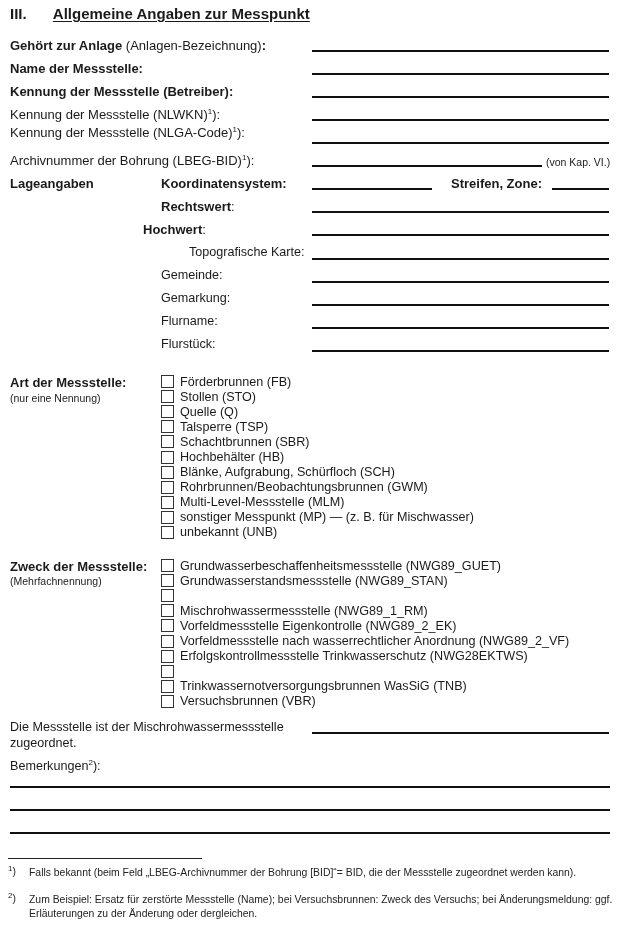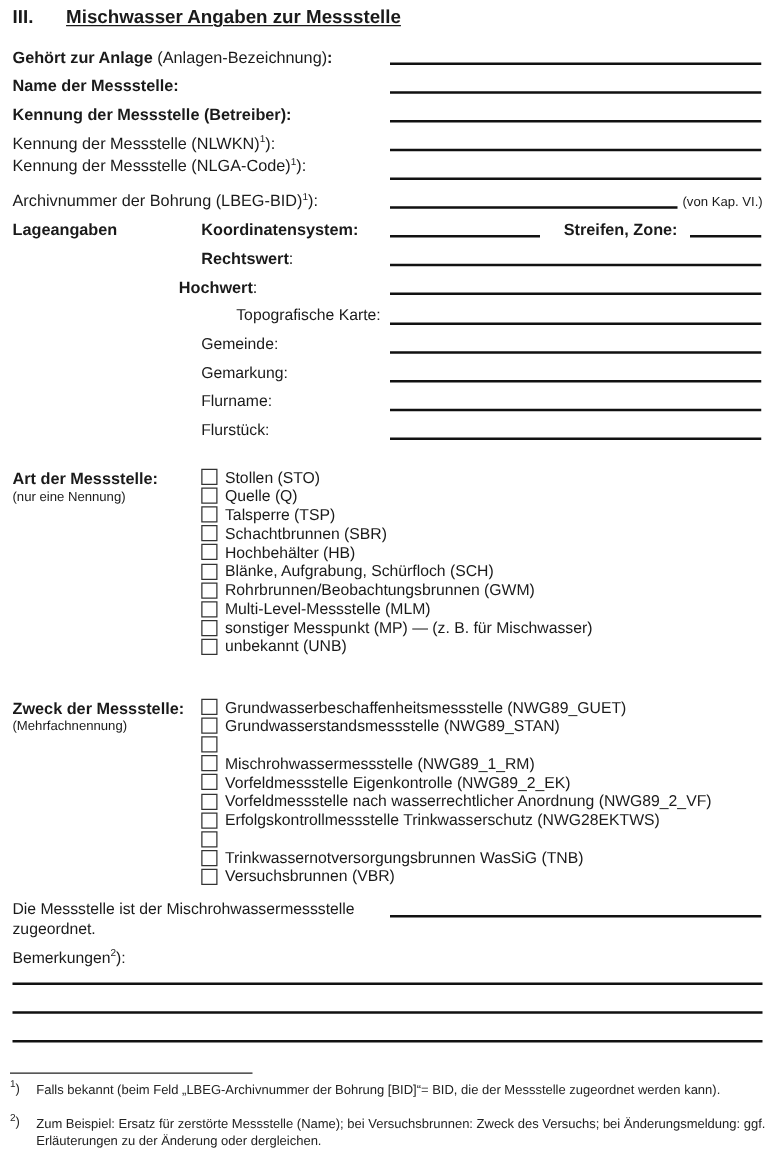--- a/index.html
+++ b/index.html
@@ -17,21 +17,21 @@
   .cb { width: 13px; height: 13px; border: 1px solid #333; background: #fff; margin-right: 6px; flex: 0 0 13px; }
   .foot { font-size: 10.4px; color: #222; }
   .foot-num { position: absolute; left: 8px; }
   .foot-text { position: absolute; left: 29px; white-space: normal; width: 585px; line-height: 13.5px; }
 </style>
 </head>
 <body>
 
 <div class="abs heading" style="left:10px; top:5px;">
   <span>III.</span>
-  <span class="title" style="margin-left:22px;">Mischwasser Angaben zur Messstelle</span>
+  <span class="title" style="margin-left:22px;">Allgemeine Angaben zur Messpunkt</span>
 </div>
 
 <div class="abs" style="left:10px; top:38px;">
   <span class="b">Gehört zur Anlage</span><span> (Anlagen-Bezeichnung)</span><span class="b">:</span>
 </div>
 <div class="line" style="left:312px; width:297px; top:50px;"></div>
 
 <div class="abs b" style="left:10px; top:61px;">Name der Messstelle:</div>
 <div class="line" style="left:312px; width:297px; top:73px;"></div>
 
@@ -77,20 +77,24 @@
 
 <div class="abs" style="left:161px; top:314px; font-size:12.6px;">Flurname:</div>
 <div class="line" style="left:312px; width:297px; top:327px;"></div>
 
 <div class="abs" style="left:161px; top:337px; font-size:12.6px;">Flurstück:</div>
 <div class="line" style="left:312px; width:297px; top:350px;"></div>
 
 <div class="abs b" style="left:10px; top:375px;">Art der Messstelle:</div>
 <div class="abs small" style="left:10px; top:392px;">(nur eine Nennung)</div>
 <div class="cb-list" style="top:374px;">
+  <div class="cb-row">
+      <span class="cb"></span>
+      <span>Förderbrunnen (FB)</span>
+    </div>
   <div class="cb-row">
       <span class="cb"></span>
       <span>Stollen (STO)</span>
     </div>
   <div class="cb-row">
       <span class="cb"></span>
       <span>Quelle (Q)</span>
     </div>
   <div class="cb-row">
       <span class="cb"></span>

